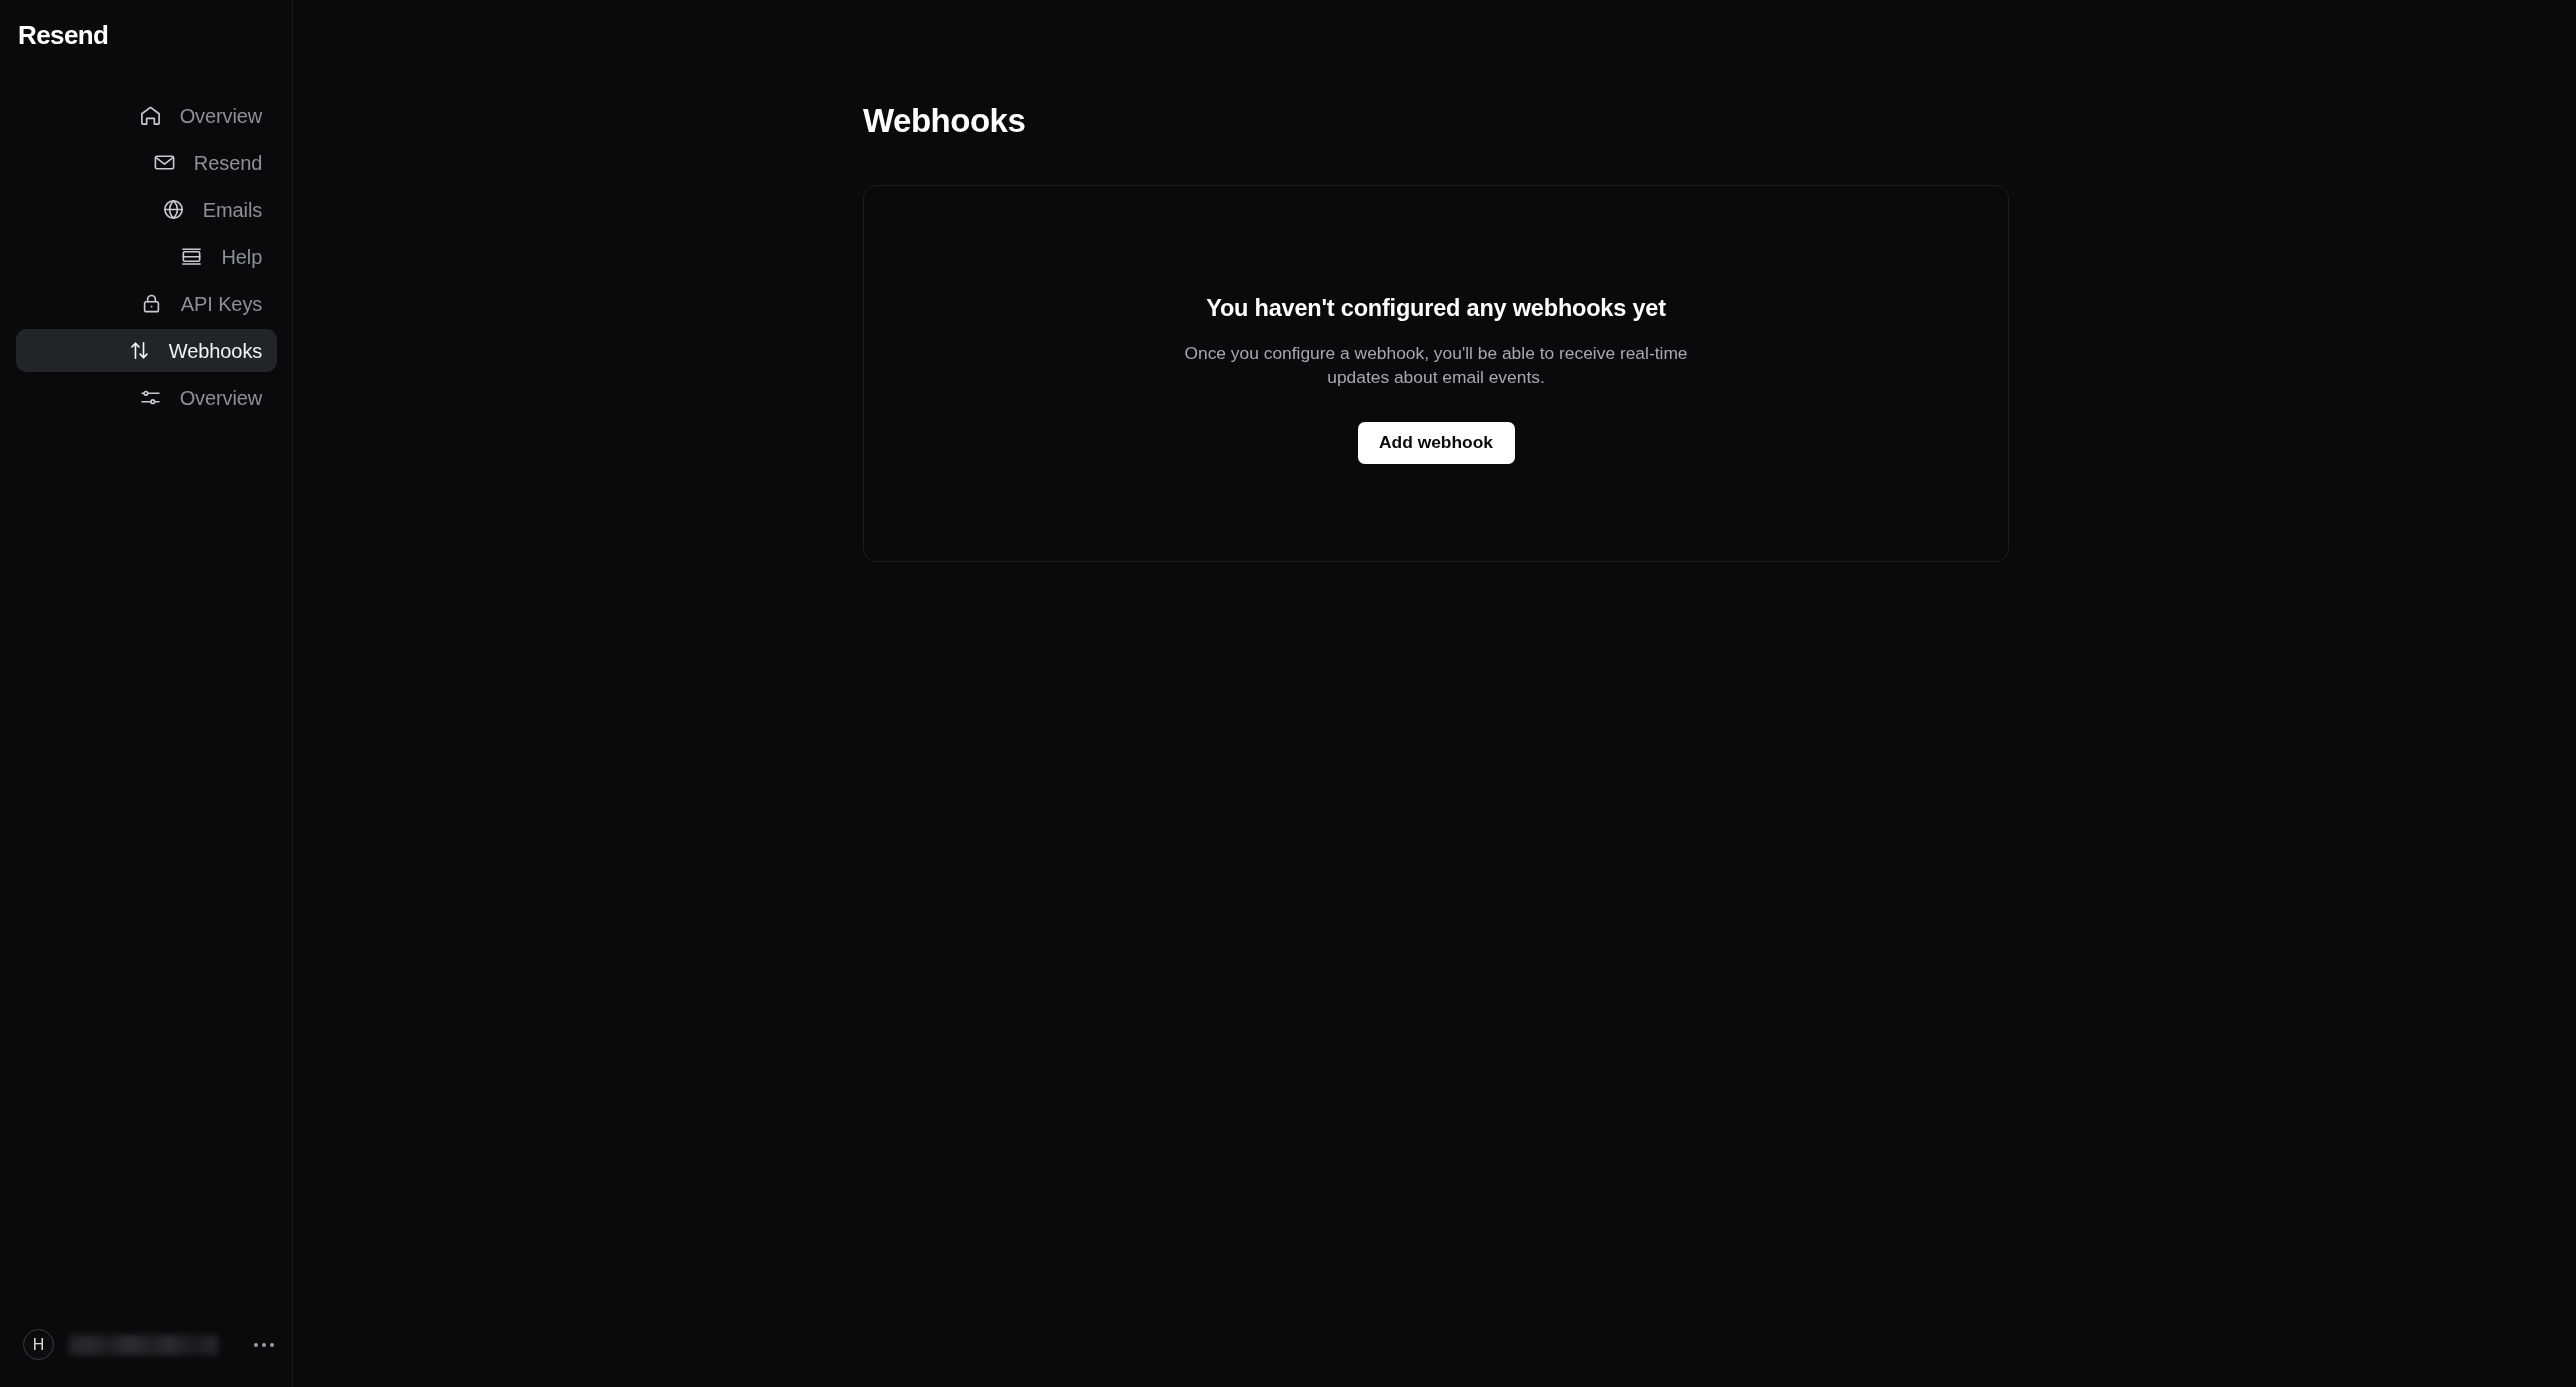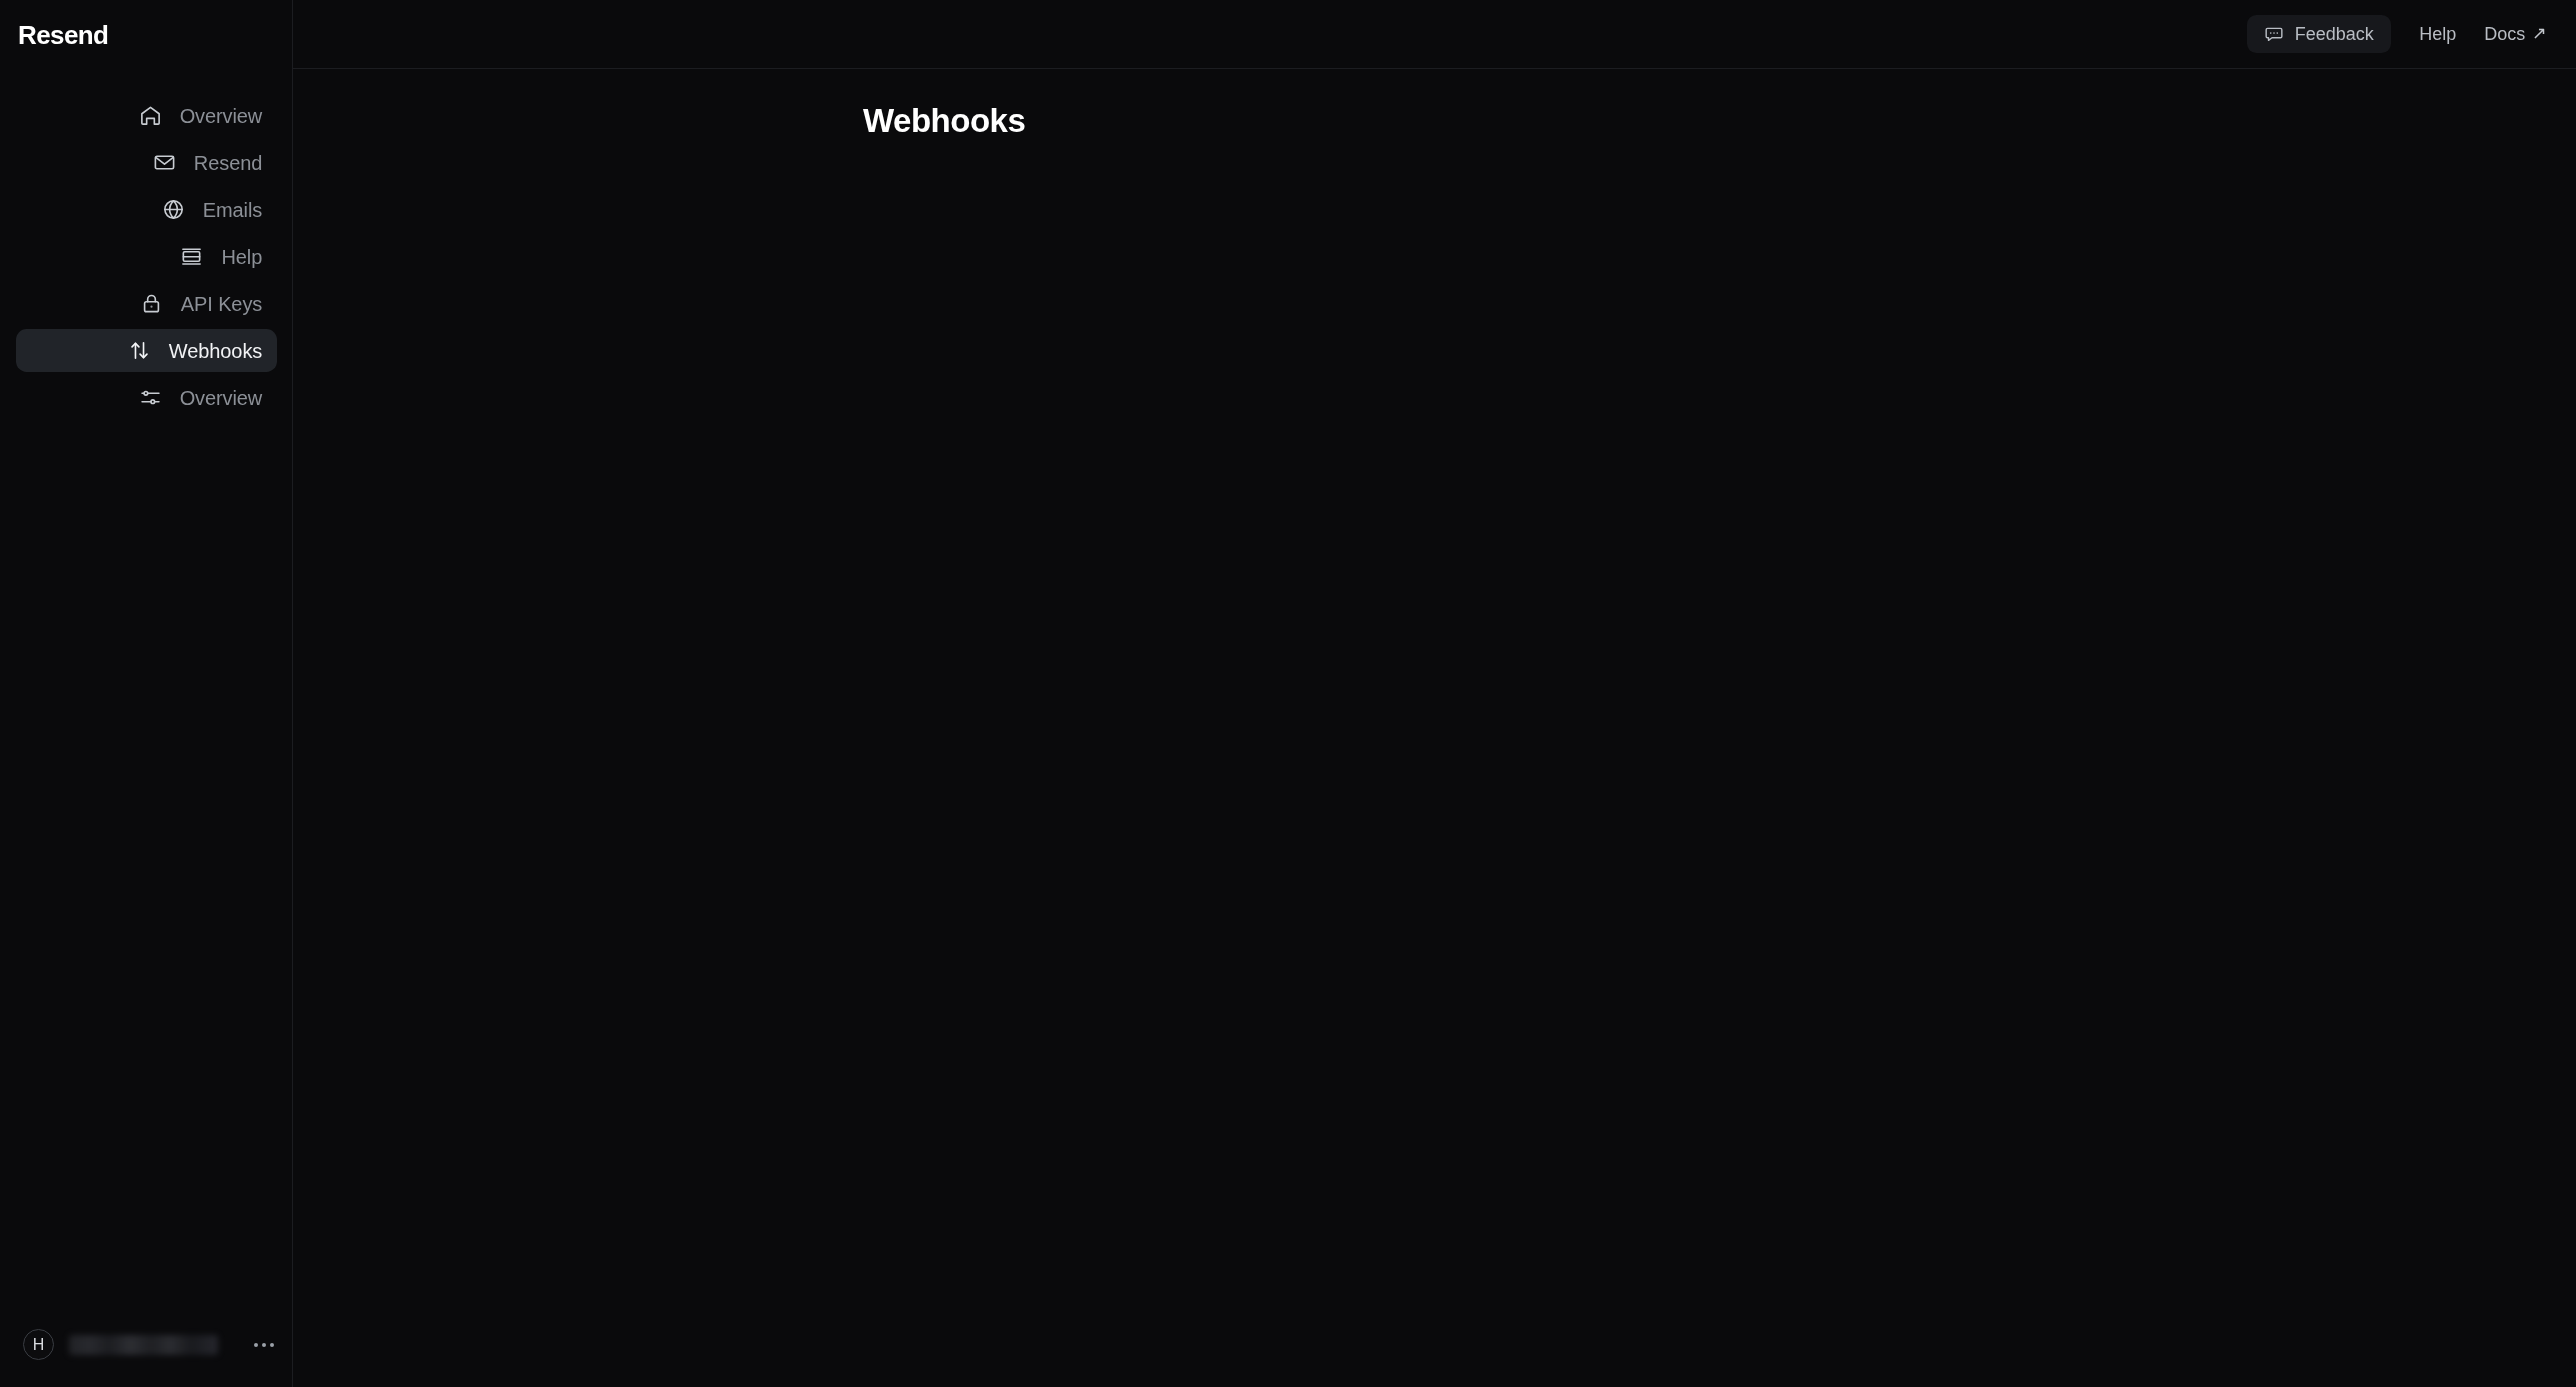--- a/index.html
+++ b/index.html
@@ -363,42 +363,27 @@
         <i></i>
         <i></i>
         <i></i>
       </div>
     </div>
 
   </aside>
 
   <section class="main">
 
-    <header class="topbar">
-      <button class="feedback-btn">
-        <span class="fb-ico">
-          <svg width="20" height="20" viewBox="0 0 24 24" fill="none" stroke="#b9bdc4" stroke-width="1.7" stroke-linecap="round" stroke-linejoin="round">
-            <path d="M4.2 5.2h15.6a1.6 1.6 0 0 1 1.6 1.6v8.1a1.6 1.6 0 0 1-1.6 1.6H9.6L5.4 19.6v-3.1H4.2a1.6 1.6 0 0 1-1.6-1.6V6.8a1.6 1.6 0 0 1 1.6-1.6z"></path>
-            <circle cx="8.1" cy="10.9" r="1" fill="#b9bdc4" stroke="none"></circle>
-            <circle cx="12" cy="10.9" r="1" fill="#b9bdc4" stroke="none"></circle>
-            <circle cx="15.9" cy="10.9" r="1" fill="#b9bdc4" stroke="none"></circle>
-          </svg>
-        </span>
-        <span>Feedback</span>
-      </button>
-
-      <a class="topbar-link">
-        <span>Help</span>
-      </a>
-
-      <a class="topbar-link">
-        <span>Docs</span>
-        <span class="ext-arrow">↗</span>
-      </a>
-    </header>
 
     <h1 class="page-title">Webhooks</h1>
 
+    <div class="card">
+      <div class="empty-state">
+        <div class="empty-title">You haven't configured any webhooks yet</div>
+        <div class="empty-desc">Once you configure a webhook, you'll be able to receive real-time updates about email events.</div>
+        <button class="add-btn">Add webhook</button>
+      </div>
+    </div>
 
   </section>
 
 </div>
 
 
 </body></html>

